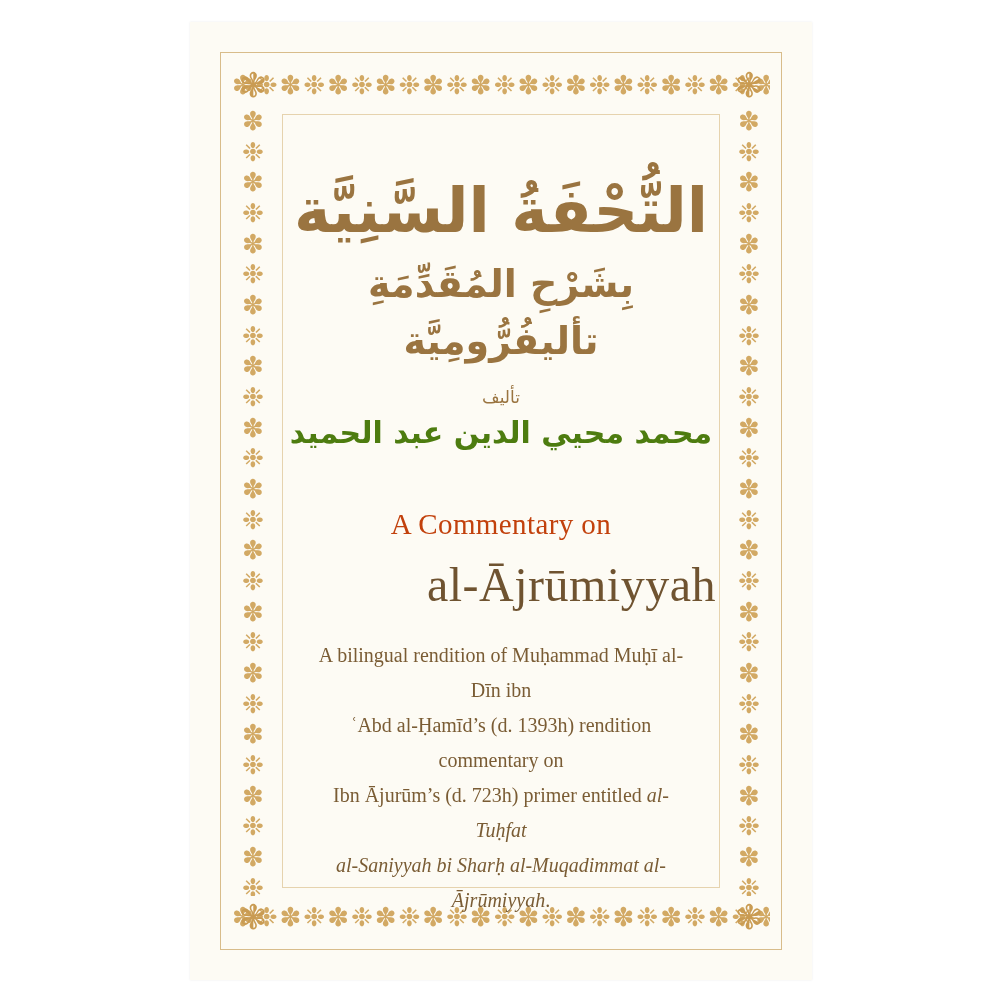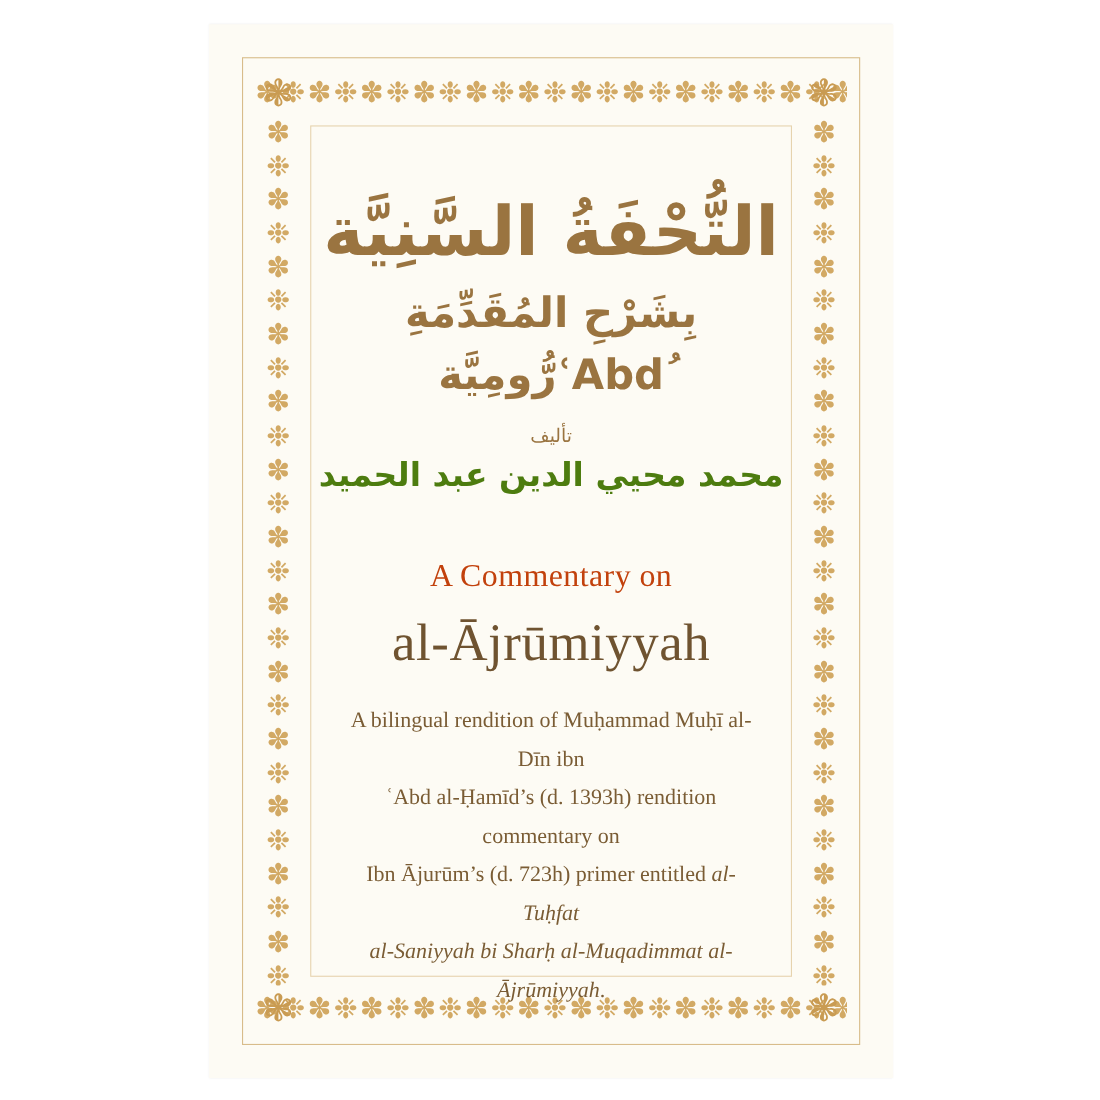--- a/index.html
+++ b/index.html
@@ -150,20 +150,21 @@
     color: #c2410c;
     font-size: 29px;
     letter-spacing: 0.4px;
   }
   .en-title {
     margin-top: 16px;
     font-family: "Liberation Serif", serif;
     color: #6f5330;
     font-size: 48px;
     letter-spacing: 0.5px;
+    text-align: right;
   }
 
   .blurb {
     margin-top: 26px;
     font-family: "Liberation Serif", serif;
     color: #7a5c34;
     font-size: 20px;
     line-height: 1.75;
     padding: 0 28px;
   }
@@ -186,21 +187,21 @@
     <div class="corner tl">❃</div>
     <div class="corner tr">❃</div>
     <div class="corner bl">❃</div>
     <div class="corner br">❃</div>
 
     <div class="inner-rule"></div>
 
     <div class="content">
 
       <div class="arabic-title">التُّحْفَةُ السَّنِيَّة</div>
-      <div class="arabic-sub">بِشَرْحِ المُقَدِّمَةِ ʿAbdُرُّومِيَّة</div>
+      <div class="arabic-sub">بِشَرْحِ المُقَدِّمَةِ تأليفُرُّومِيَّة</div>
 
       <div class="arabic-byline-label">تأليف</div>
       <div class="arabic-author">محمد محيي الدين عبد الحميد</div>
 
       <div class="en-commentary">A Commentary on</div>
       <div class="en-title">al-Ājrūmiyyah</div>
 
       <div class="blurb">
         <div>A bilingual rendition of Muḥammad Muḥī al-Dīn ibn</div>
         <div>ʿAbd al-Ḥamīd’s (d. 1393h) rendition commentary on</div>

